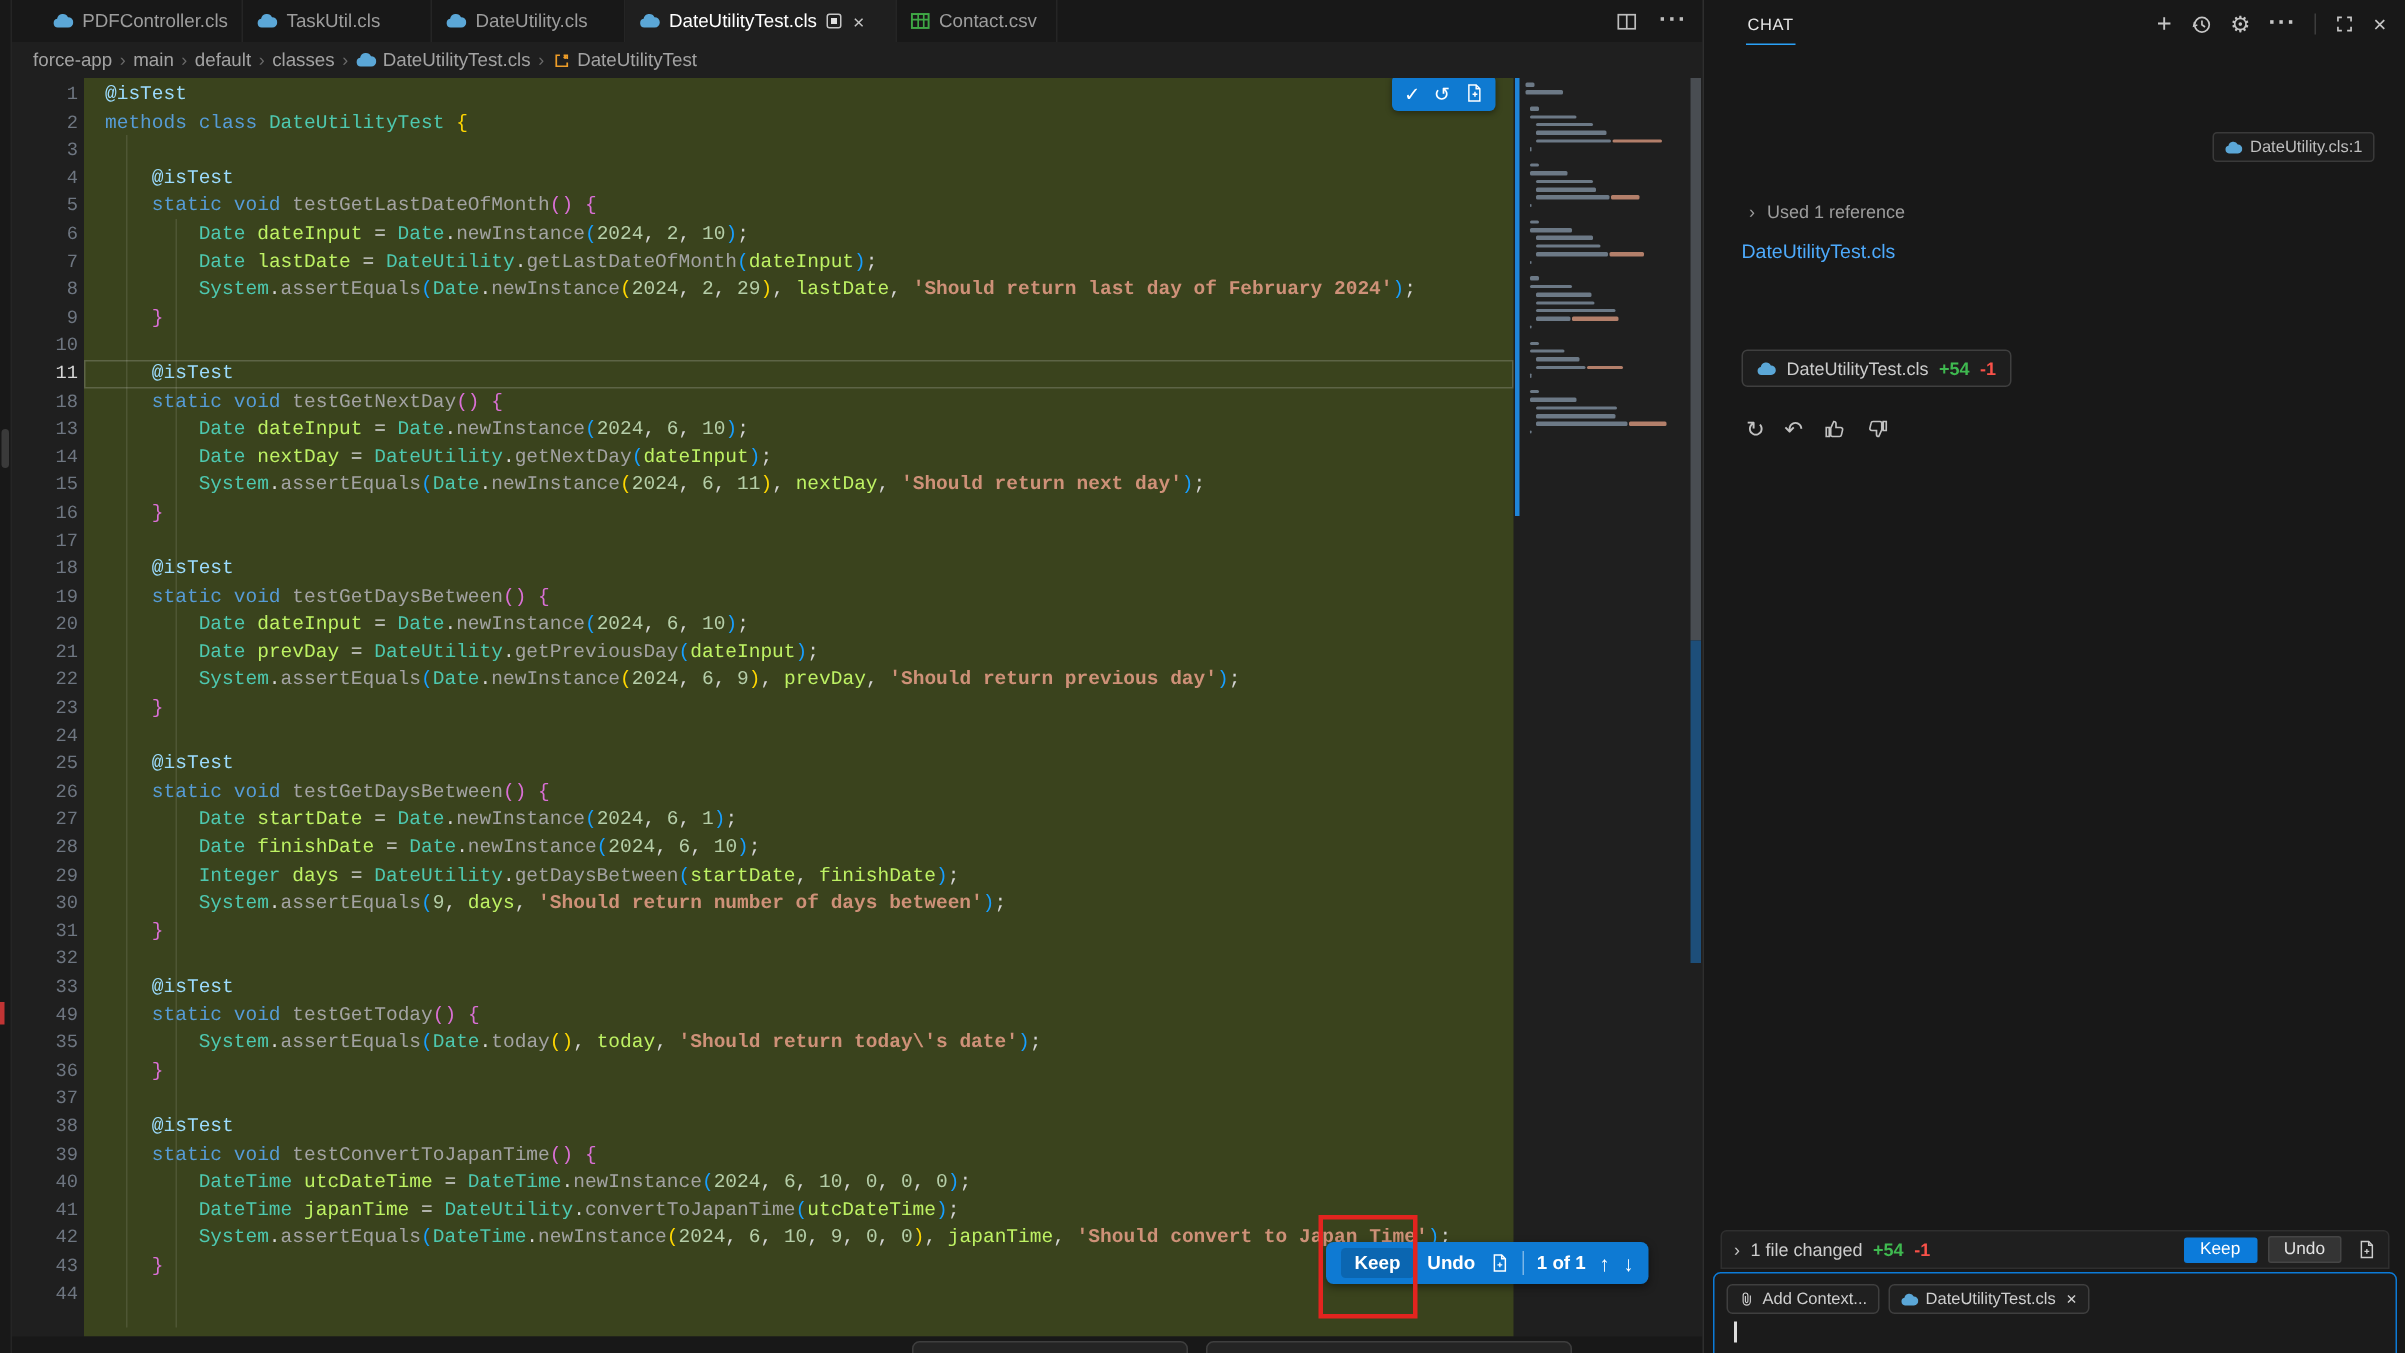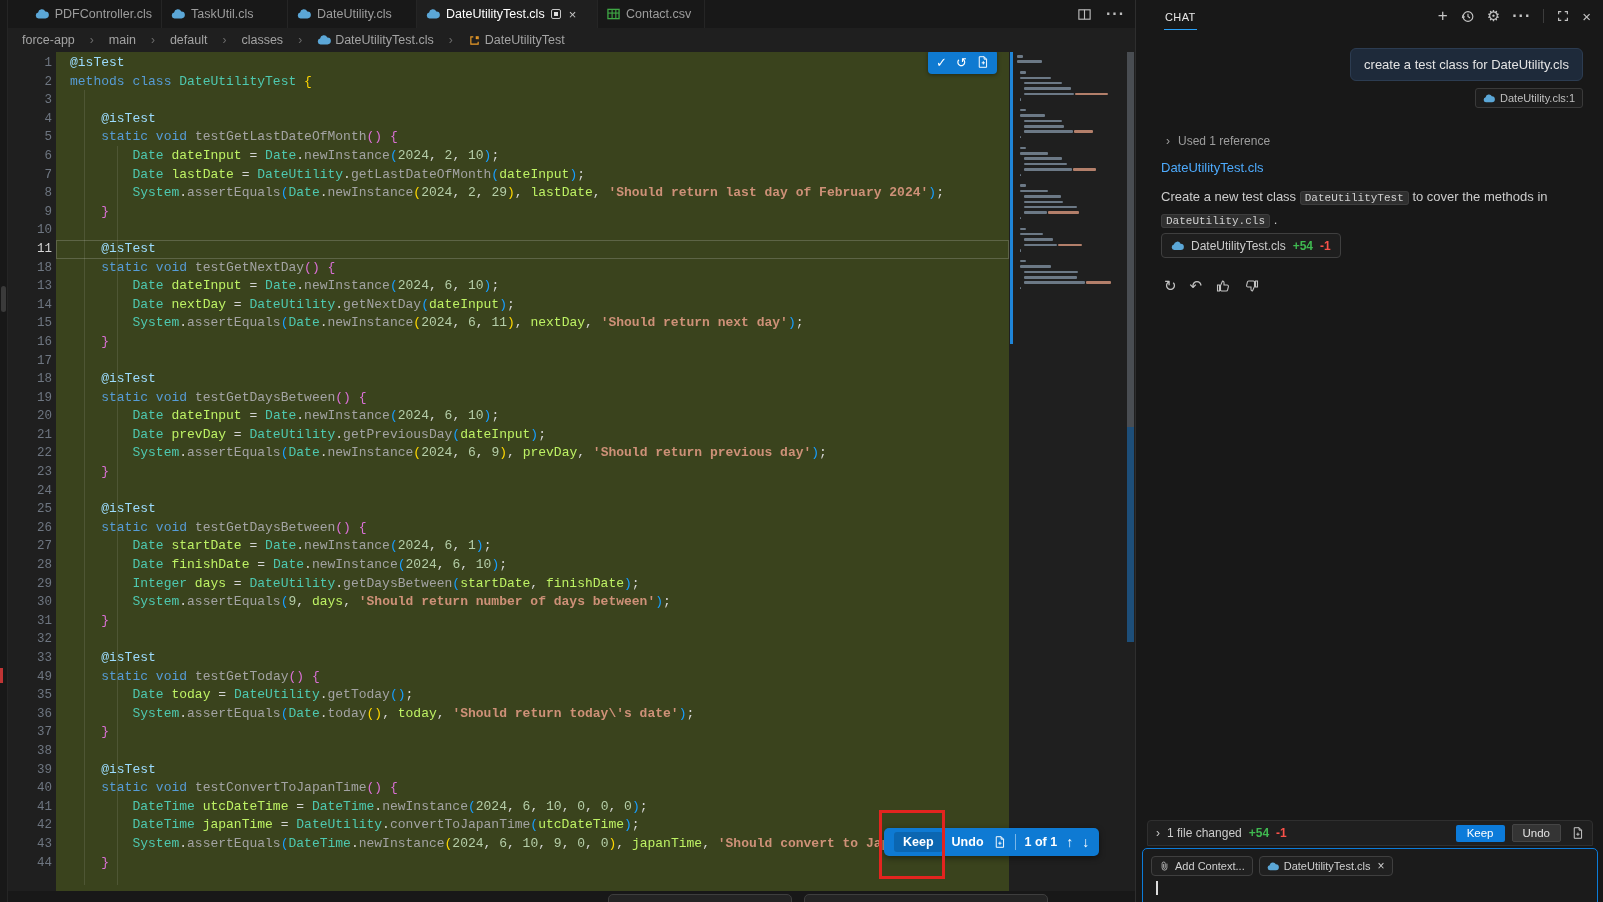--- a/index.html
+++ b/index.html
@@ -19,21 +19,21 @@
   #tabbar { position:absolute; left:0; top:0; right:0; height:28px; background:#181818; display:flex; align-items:stretch; }
   .tab { display:flex; align-items:center; gap:6px; padding:0 9px; font-size:12.5px; color:#9d9d9d;
          background:#181818; border-right:1px solid #252525; cursor:pointer; white-space:nowrap; overflow:hidden; }
   .tab.active { background:#1f1f1f; color:#ffffff; }
   .tab .dirty-box { width:10px; height:10px; border:1px solid #c5c5c5; border-radius:2px; position:relative; flex:none; }
   .tab .dirty-box::after { content:""; position:absolute; left:2px; top:2px; width:4px; height:4px; background:#e0e0e0; }
   .tab .close-x { color:#c5c5c5; font-size:13px; margin-left:2px; }
   #editor-actions { position:absolute; right:10px; top:0; height:28px; display:flex; align-items:center; gap:14px; color:#bdbdbd; }
 
   #breadcrumb { position:absolute; left:0; top:28px; right:0; height:24px; background:#1f1f1f;
-                display:flex; align-items:center; padding-left:14px; font-size:12.5px; color:#a3a3a3; gap:15px; }
+                display:flex; align-items:center; padding-left:14px; font-size:12.5px; color:#a3a3a3; gap:5px; }
   #breadcrumb .sep { color:#6b6b6b; font-size:12px; }
   #breadcrumb .crumb { display:flex; align-items:center; gap:4px; }
 
   #code-region { position:absolute; left:0; top:52px; right:0; bottom:0; background:#1f1f1f; overflow:hidden; }
   #added-bg { position:absolute; left:48px; top:0; width:953px; height:839px; background:#3a431d; }
   .indent-guide { position:absolute; width:1px; background:rgba(255,255,255,0.10); }
 
   #gutter { position:absolute; left:0; top:2px; width:44px; }
   .ln { height:18.6px; line-height:18.6px; text-align:right; font-family:"Liberation Mono", monospace; font-size:12.5px; color:#6e7681; }
   .ln.current { color:#d7d7d7; }
@@ -286,21 +286,20 @@
           <div class="code-line"><span class="tk-p">    </span><span class="tk-a">@isTest</span></div>
           <div class="code-line"><span class="tk-p">    </span><span class="tk-k">static</span><span class="tk-p"> </span><span class="tk-k">void</span><span class="tk-p"> </span><span class="tk-f">testGetDaysBetween</span><span class="tk-b2">()</span><span class="tk-p"> </span><span class="tk-b2">{</span></div>
           <div class="code-line"><span class="tk-p">        </span><span class="tk-t">Date</span><span class="tk-p"> </span><span class="tk-v">startDate</span><span class="tk-p"> = </span><span class="tk-t">Date</span><span class="tk-p">.</span><span class="tk-f">newInstance</span><span class="tk-b3">(</span><span class="tk-n">2024</span><span class="tk-p">, </span><span class="tk-n">6</span><span class="tk-p">, </span><span class="tk-n">1</span><span class="tk-b3">)</span><span class="tk-p">;</span></div>
           <div class="code-line"><span class="tk-p">        </span><span class="tk-t">Date</span><span class="tk-p"> </span><span class="tk-v">finishDate</span><span class="tk-p"> = </span><span class="tk-t">Date</span><span class="tk-p">.</span><span class="tk-f">newInstance</span><span class="tk-b3">(</span><span class="tk-n">2024</span><span class="tk-p">, </span><span class="tk-n">6</span><span class="tk-p">, </span><span class="tk-n">10</span><span class="tk-b3">)</span><span class="tk-p">;</span></div>
           <div class="code-line"><span class="tk-p">        </span><span class="tk-t">Integer</span><span class="tk-p"> </span><span class="tk-v">days</span><span class="tk-p"> = </span><span class="tk-t">DateUtility</span><span class="tk-p">.</span><span class="tk-f">getDaysBetween</span><span class="tk-b3">(</span><span class="tk-v">startDate</span><span class="tk-p">, </span><span class="tk-v">finishDate</span><span class="tk-b3">)</span><span class="tk-p">;</span></div>
           <div class="code-line"><span class="tk-p">        </span><span class="tk-t">System</span><span class="tk-p">.</span><span class="tk-f">assertEquals</span><span class="tk-b3">(</span><span class="tk-n">9</span><span class="tk-p">, </span><span class="tk-v">days</span><span class="tk-p">, </span><span class="tk-s">'Should return number of days between'</span><span class="tk-b3">)</span><span class="tk-p">;</span></div>
           <div class="code-line"><span class="tk-p">    </span><span class="tk-b2">}</span></div>
           <div class="code-line"></div>
           <div class="code-line"><span class="tk-p">    </span><span class="tk-a">@isTest</span></div>
           <div class="code-line"><span class="tk-p">    </span><span class="tk-k">static</span><span class="tk-p"> </span><span class="tk-k">void</span><span class="tk-p"> </span><span class="tk-f">testGetToday</span><span class="tk-b2">()</span><span class="tk-p"> </span><span class="tk-b2">{</span></div>
-          <div class="code-line"><span class="tk-p">        </span><span class="tk-t">Date</span><span class="tk-p"> </span><span class="tk-v">today</span><span class="tk-p"> = </span><span class="tk-t">DateUtility</span><span class="tk-p">.</span><span class="tk-f">getToday</span><span class="tk-b3">()</span><span class="tk-p">;</span></div>
           <div class="code-line"><span class="tk-p">        </span><span class="tk-t">System</span><span class="tk-p">.</span><span class="tk-f">assertEquals</span><span class="tk-b3">(</span><span class="tk-t">Date</span><span class="tk-p">.</span><span class="tk-f">today</span><span class="tk-b1">()</span><span class="tk-p">, </span><span class="tk-v">today</span><span class="tk-p">, </span><span class="tk-s">'Should return today\'s date'</span><span class="tk-b3">)</span><span class="tk-p">;</span></div>
           <div class="code-line"><span class="tk-p">    </span><span class="tk-b2">}</span></div>
           <div class="code-line"></div>
           <div class="code-line"><span class="tk-p">    </span><span class="tk-a">@isTest</span></div>
           <div class="code-line"><span class="tk-p">    </span><span class="tk-k">static</span><span class="tk-p"> </span><span class="tk-k">void</span><span class="tk-p"> </span><span class="tk-f">testConvertToJapanTime</span><span class="tk-b2">()</span><span class="tk-p"> </span><span class="tk-b2">{</span></div>
           <div class="code-line"><span class="tk-p">        </span><span class="tk-t">DateTime</span><span class="tk-p"> </span><span class="tk-v">utcDateTime</span><span class="tk-p"> = </span><span class="tk-t">DateTime</span><span class="tk-p">.</span><span class="tk-f">newInstance</span><span class="tk-b3">(</span><span class="tk-n">2024</span><span class="tk-p">, </span><span class="tk-n">6</span><span class="tk-p">, </span><span class="tk-n">10</span><span class="tk-p">, </span><span class="tk-n">0</span><span class="tk-p">, </span><span class="tk-n">0</span><span class="tk-p">, </span><span class="tk-n">0</span><span class="tk-b3">)</span><span class="tk-p">;</span></div>
           <div class="code-line"><span class="tk-p">        </span><span class="tk-t">DateTime</span><span class="tk-p"> </span><span class="tk-v">japanTime</span><span class="tk-p"> = </span><span class="tk-t">DateUtility</span><span class="tk-p">.</span><span class="tk-f">convertToJapanTime</span><span class="tk-b3">(</span><span class="tk-v">utcDateTime</span><span class="tk-b3">)</span><span class="tk-p">;</span></div>
           <div class="code-line"><span class="tk-p">        </span><span class="tk-t">System</span><span class="tk-p">.</span><span class="tk-f">assertEquals</span><span class="tk-b3">(</span><span class="tk-t">DateTime</span><span class="tk-p">.</span><span class="tk-f">newInstance</span><span class="tk-b1">(</span><span class="tk-n">2024</span><span class="tk-p">, </span><span class="tk-n">6</span><span class="tk-p">, </span><span class="tk-n">10</span><span class="tk-p">, </span><span class="tk-n">9</span><span class="tk-p">, </span><span class="tk-n">0</span><span class="tk-p">, </span><span class="tk-n">0</span><span class="tk-b1">)</span><span class="tk-p">, </span><span class="tk-v">japanTime</span><span class="tk-p">, </span><span class="tk-s">'Should convert to Japan Time'</span><span class="tk-b3">)</span><span class="tk-p">;</span></div>
           <div class="code-line"><span class="tk-p">    </span><span class="tk-b2">}</span></div>
         </div>
@@ -493,39 +492,37 @@
         <span class="hsep"></span>
         <span>
           <svg width="14" height="14" viewBox="0 0 16 16">
               <path d="M3 6V3h3M10 3h3v3M13 10v3h-3M6 13H3v-3" fill="none" stroke="#c5c5c5" stroke-width="1.3"></path>
             </svg>
         </span>
         <span style="font-size:15px;">×</span>
       </div>
     </div>
 
-    <div id="user-bubble">create a test class for DateUtility.cls</div>
 
     <div id="prompt-context-chip">
       <span>
         <svg width="12" height="9" viewBox="0 0 16 11">
             <path d="M4 10.5a3.4 3.4 0 0 1-.5-6.7A4.4 4.4 0 0 1 11.8 2.6 3.2 3.2 0 0 1 12 10.5z" fill="#5ba7d7"></path>
           </svg>
       </span>
       <span>DateUtility.cls:1</span>
     </div>
 
     <div id="used-ref">
       <span class="chev">›</span>
       <span>Used 1 reference</span>
     </div>
 
     <div id="answer-link">DateUtilityTest.cls</div>
 
-    <div id="answer-text"><span>Create a new test class </span><span class="inline-code">DateUtilityTest</span><span> to cover the methods in </span><span class="inline-code">DateUtility.cls</span><span> .</span></div>
 
     <div id="changed-file-pill">
       <span>
         <svg width="13" height="10" viewBox="0 0 16 11">
             <path d="M4 10.5a3.4 3.4 0 0 1-.5-6.7A4.4 4.4 0 0 1 11.8 2.6 3.2 3.2 0 0 1 12 10.5z" fill="#5ba7d7"></path>
           </svg>
       </span>
       <span>DateUtilityTest.cls</span>
       <span class="plus-count">+54</span>
       <span class="minus-count">-1</span>

